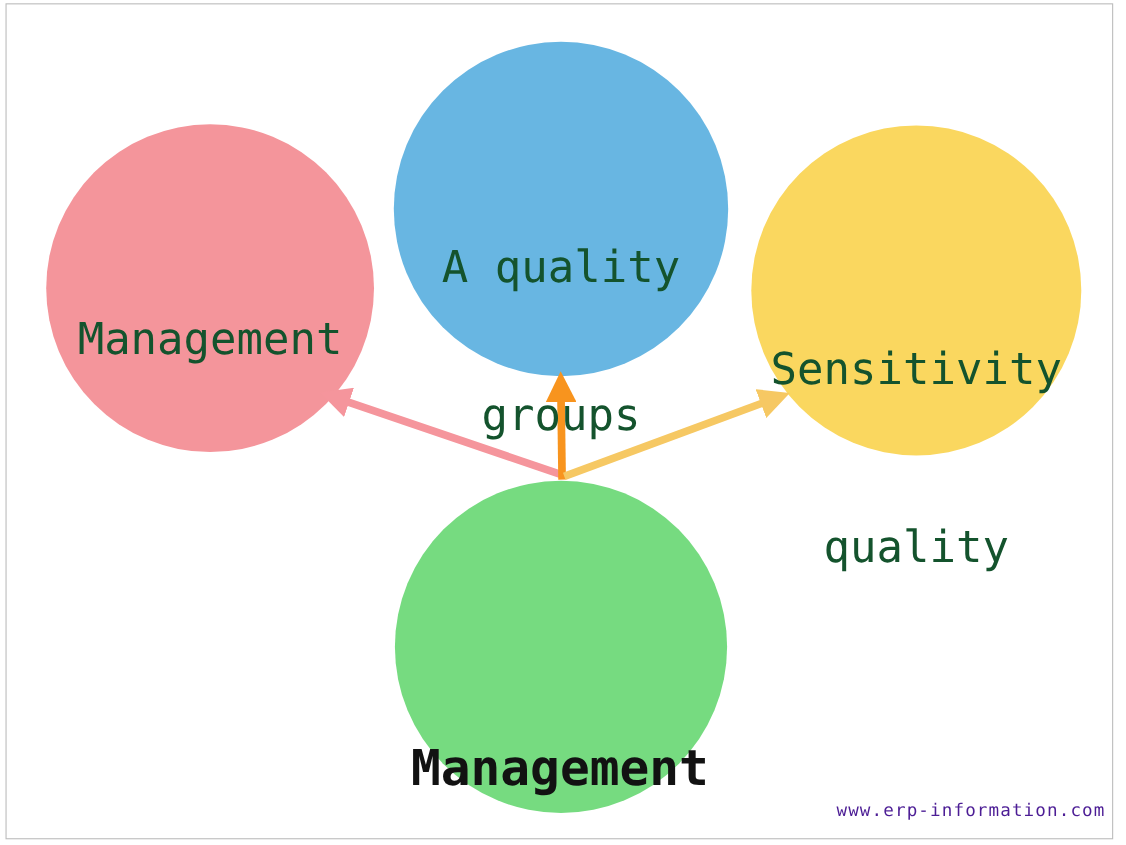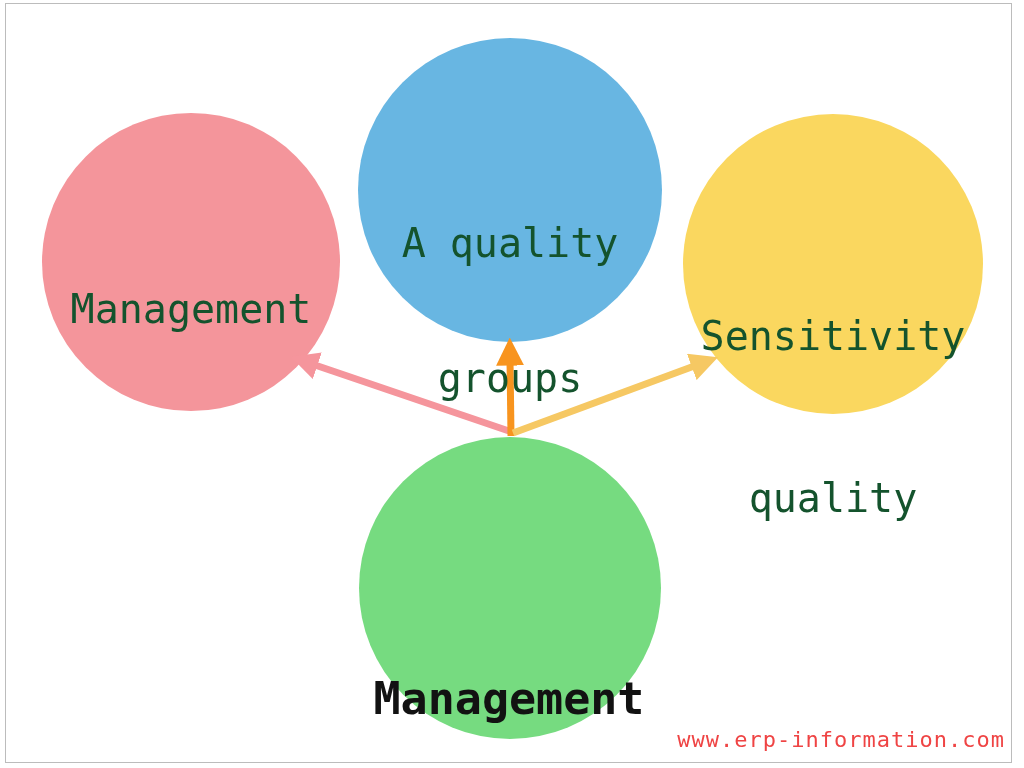--- a/index.html
+++ b/index.html
@@ -56,23 +56,23 @@
   .label-fads {
     left: 358px; top: 541px;  width: 302px;
     font-size: 45px; line-height: 63px;
     font-weight: bold;
     color: #121212;
   }
   .watermark {
     position: absolute;
     right: 19px;
     top: 727px;
-    font-size: 22px;
+    font-size: 16px;
     letter-spacing: 1px;
-    color: #ef4444;
+    color: #4c1d95;
     z-index: 2;
   }
 </style>
 </head>
 <body>
 
 <div class="stage">
 
   <svg class="canvas" viewBox="0 0 1024 768">
     <defs>

